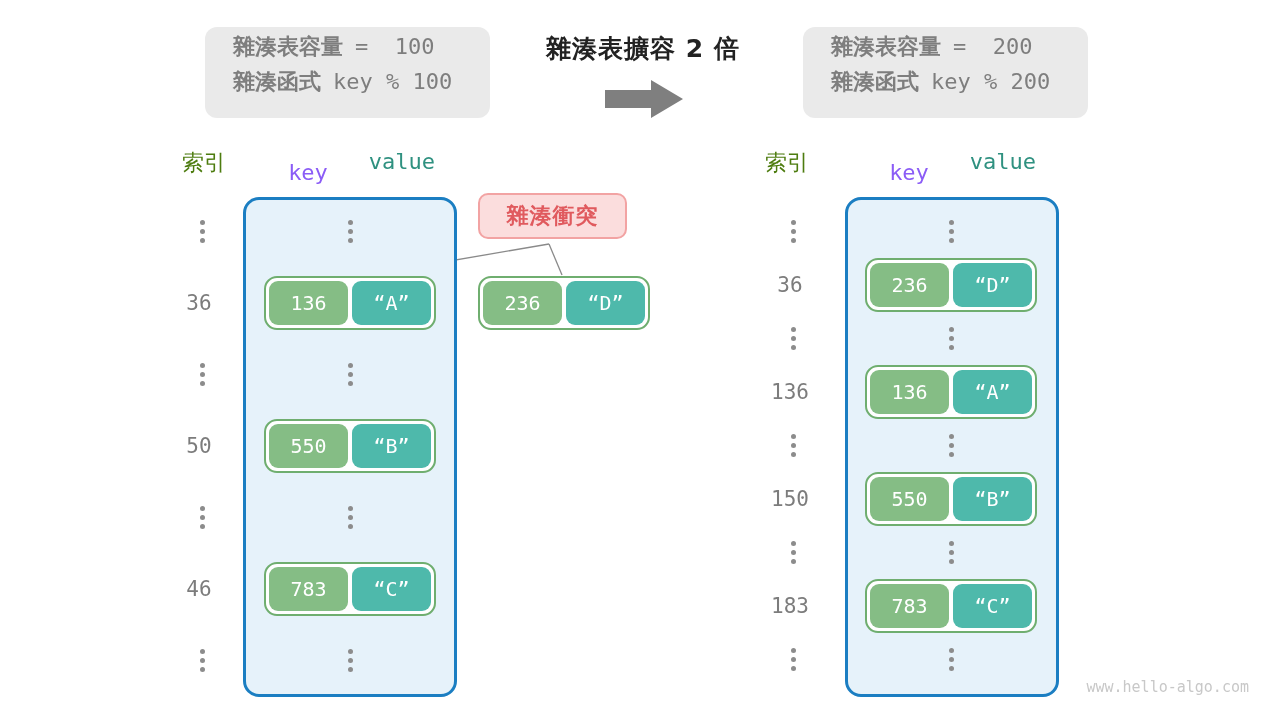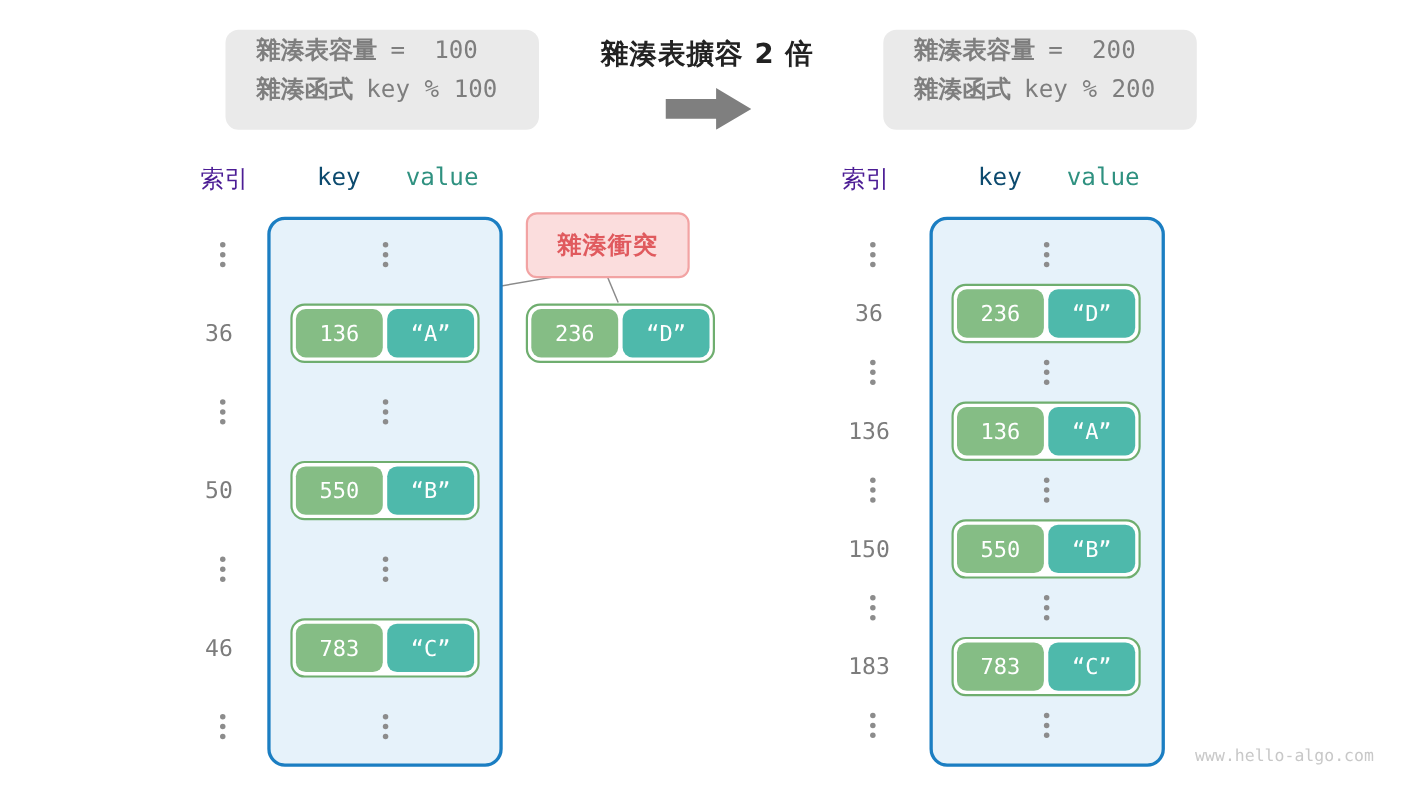--- a/index.html
+++ b/index.html
@@ -21,22 +21,22 @@
 
   
   .transition-title {
     position:absolute; left:518px; top:32px; width:250px; text-align:center;
     font-size:25px; font-weight:bold; color:#222222; letter-spacing:1px; white-space:nowrap;
   }
   .arrow-icon { position:absolute; left:605px; top:80px; width:78px; height:38px; }
 
   
   .hdr { position:absolute; text-align:center; font-size:22px; }
-  .hdr-index { color:#4c1d95; width:90px; }
-  .hdr-key { color:#0c4a6e; width:70px; }
+  .hdr-index { color:#4d7c0f; width:90px; }
+  .hdr-key { color:#8b5cf6; width:70px;margin-top:11px; }
   .hdr-value { color:#2F9180; width:90px;text-align:right; }
 
   
   .table-box {
     position:absolute; top:197px; width:214px; height:500px; box-sizing:border-box;
     background:#E6F2FA; border:3px solid #1B7EC2; border-radius:16px;
   }
 
   
   .idx {
@@ -56,21 +56,21 @@
   }
   .pair .kbox, .pair .vbox {
     flex:1; border-radius:9px; display:flex; align-items:center; justify-content:center;
     color:#ffffff; font-family:"DejaVu Sans Mono","Liberation Mono",monospace; font-size:20px;
   }
   .pair .kbox { background:#85BD85; }
   .pair .vbox { background:#4EB9AB; }
 
   
   .collision-box {
-    position:absolute; left:478px; top:193px; width:149px; height:60px; box-sizing:border-box;
+    position:absolute; left:478px; top:193px; width:149px; height:46px; box-sizing:border-box;
     background:#FBDDDD; border:2px solid #F2A3A3; border-radius:10px;
     display:flex; align-items:center; justify-content:center;
     color:#E05A5E; font-size:22px; font-weight:bold; letter-spacing:1px;text-align:right;
   }
 
   .connectors { position:absolute; left:0; top:0; width:1280px; height:720px; pointer-events:none; }
 
   .watermark {
     position:absolute; right:31px; top:678px; color:#C8C8C8;
     font-family:"DejaVu Sans Mono","Liberation Mono",monospace; font-size:15px;

